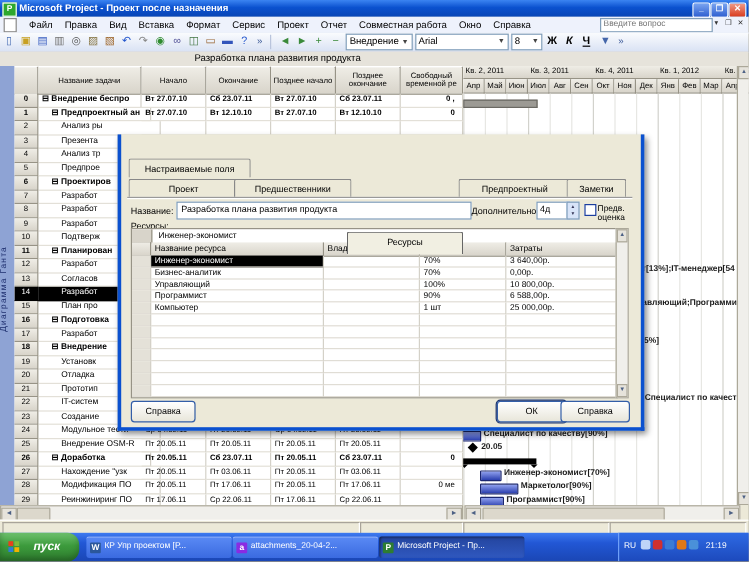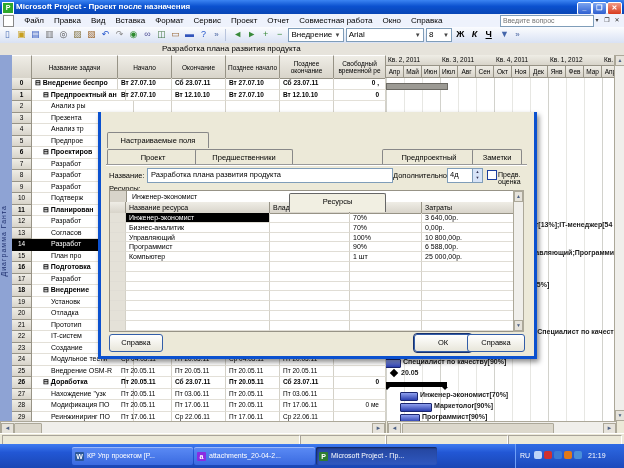--- a/index.html
+++ b/index.html
@@ -673,20 +673,29 @@
       <div class="abs varrow" style="top:0;width:7px">▲</div>
       <div class="abs varrow" style="bottom:0;width:7px">▼</div>
     </div>
 
     <div class="abs btn" style="left:8px;top:222px;width:52px">Справка</div>
     <div class="abs btn focus" style="left:313px;top:222px;width:56px">ОК</div>
     <div class="abs btn" style="left:366px;top:222px;width:56px">Справка</div>
   </div>
 
   <div class="abs taskbar">
+    <div class="abs startbtn">
+      <span class="flag">
+        <i style="left:0;top:0;background:#E8401C"></i>
+          <i style="left:5px;top:0;background:#7CBB3C"></i>
+        <i style="left:0;top:5px;background:#2E7CD8"></i>
+          <i style="left:5px;top:5px;background:#F0B400"></i>
+      </span>
+      <span style="margin-left:12px">пуск</span>
+    </div>
     <div id="taskbtns">
         <div class="abs taskbtn" style="left: 72px;"><span class="ticon" style="background: rgb(43, 87, 154);">W</span>КР Упр проектом [Р...</div>
         <div class="abs taskbtn" style="left: 194px;"><span class="ticon" style="background: rgb(138, 43, 226);">a</span>attachments_20-04-2...</div>
         <div class="abs taskbtn active" style="left: 316px;"><span class="ticon" style="background: rgb(46, 125, 50);">P</span>Microsoft Project - Пр...</div>
       </div>
     <div class="abs tray">
       <span style="margin-left:4px">RU</span>
       <span id="trayicons"><span class="trayicon" style="background: rgb(191, 212, 248);"></span><span class="trayicon" style="background: rgb(208, 48, 48);"></span><span class="trayicon" style="background: rgb(58, 123, 213);"></span><span class="trayicon" style="background: rgb(224, 120, 24);"></span><span class="trayicon" style="background: rgb(74, 144, 217);"></span></span>
       <span style="margin-left:4px">21:19</span>
     </div>

